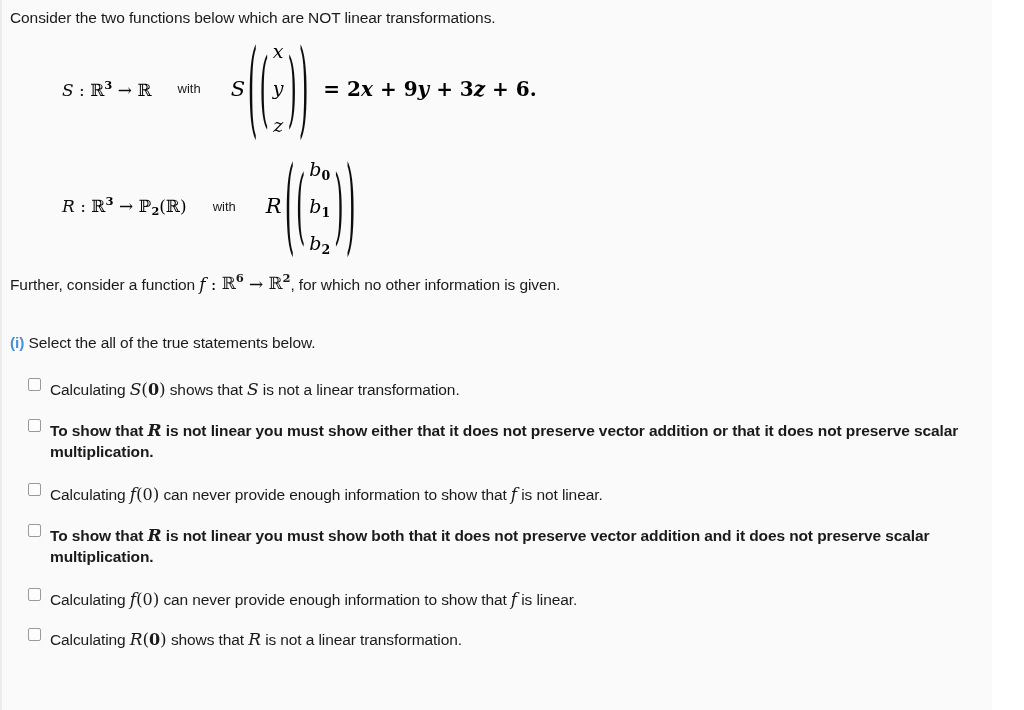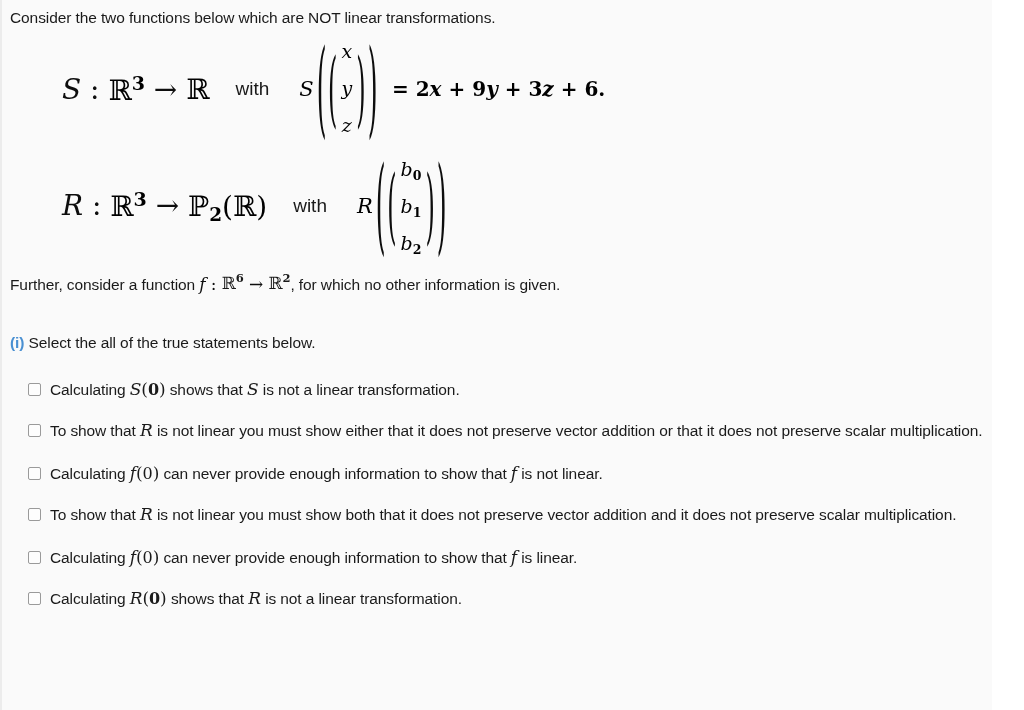--- a/index.html
+++ b/index.html
@@ -77,26 +77,26 @@
     display: flex;
     align-items: center;
     font-size: 21px;
     margin-top: 6px;
     padding-left: 52px;
   }
   .eq-sig {
     font-family: "DejaVu Serif", "Liberation Serif", serif;
     font-style: italic;
     white-space: nowrap;
-    font-size: 28px;
+    font-size: 17px;
   }
   .eq-with {
     font-family: "Liberation Sans", sans-serif;
     font-style: normal;
-    font-size: 19px;
+    font-size: 13px;
     color: #1a1a1a;
     margin: 0 30px 0 26px;
   }
   .eq-fname {
     font-family: "DejaVu Serif", "Liberation Serif", serif;
     font-style: italic;
     font-size: 21px;
     margin-right: 2px;
   }
   .paren-outer,
@@ -156,21 +156,21 @@
     font-family: "Liberation Sans", sans-serif;
   }
 
   
   .options {
     margin-top: 26px;
     padding-left: 18px;
   }
   .option {
     display: flex;
-    align-items: center;
+    align-items: flex-start;
     margin-bottom: 18px;
   }
   .option.two-line {
     margin-bottom: 20px;
   }
   .checkbox {
     flex: 0 0 auto;
     width: 13px;
     height: 13px;
     border: 1px solid #9a9a9a;
@@ -181,20 +181,21 @@
   }
   .option-label {
     font-family: "Liberation Sans", sans-serif;
     font-size: 15.5px;
     color: #1a1a1a;
     line-height: 1.35;
     letter-spacing: -0.1px;
   }
   .option-label.wrap {
     max-width: 940px;
+    font-weight: bold;
   }
   .option-label.nowrap {
     white-space: nowrap;
   }
   .mi {
     font-family: "DejaVu Serif", "Liberation Serif", serif;
     font-style: italic;
     font-size: 17px;
   }
   .mparen {

